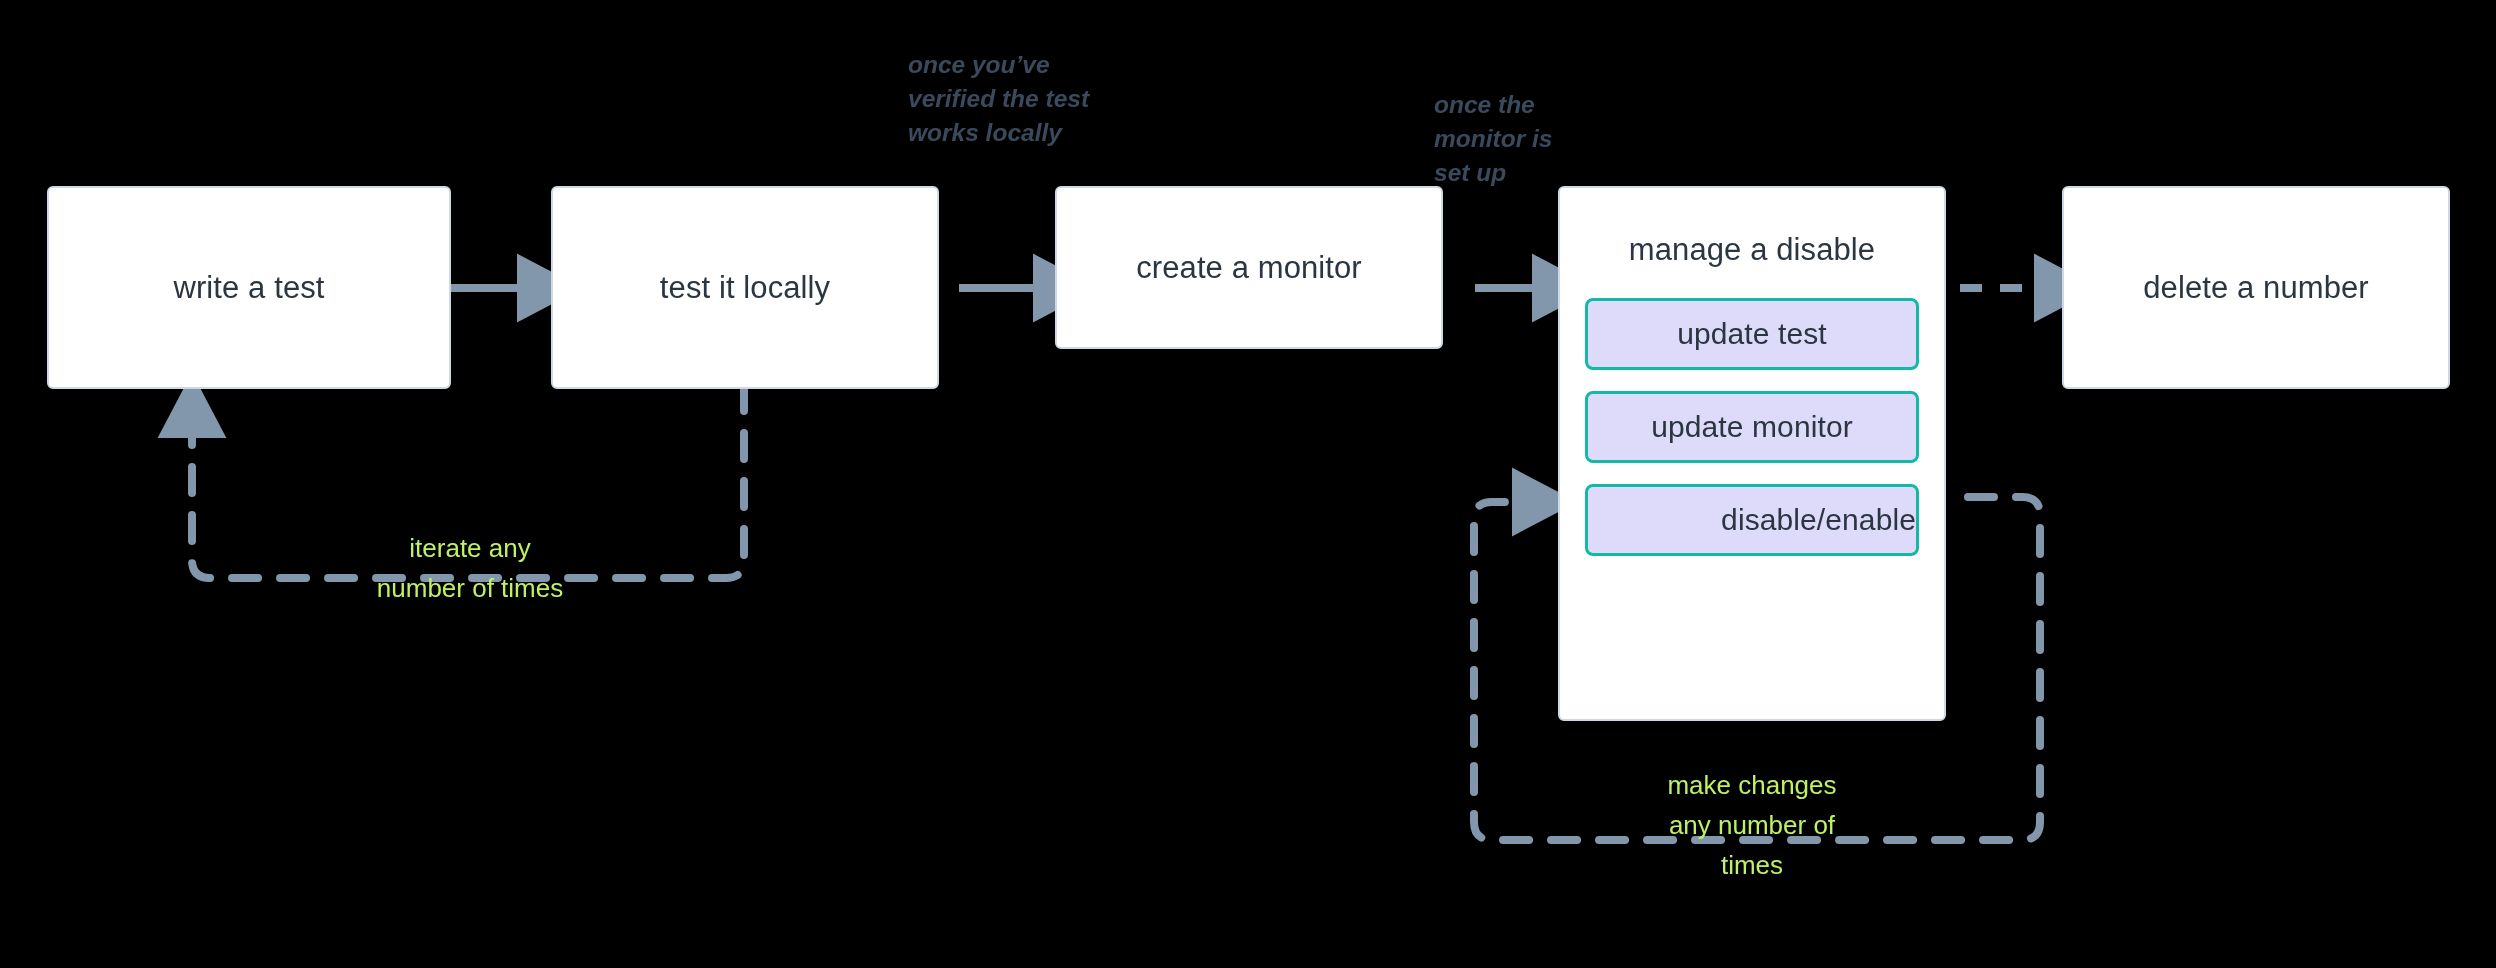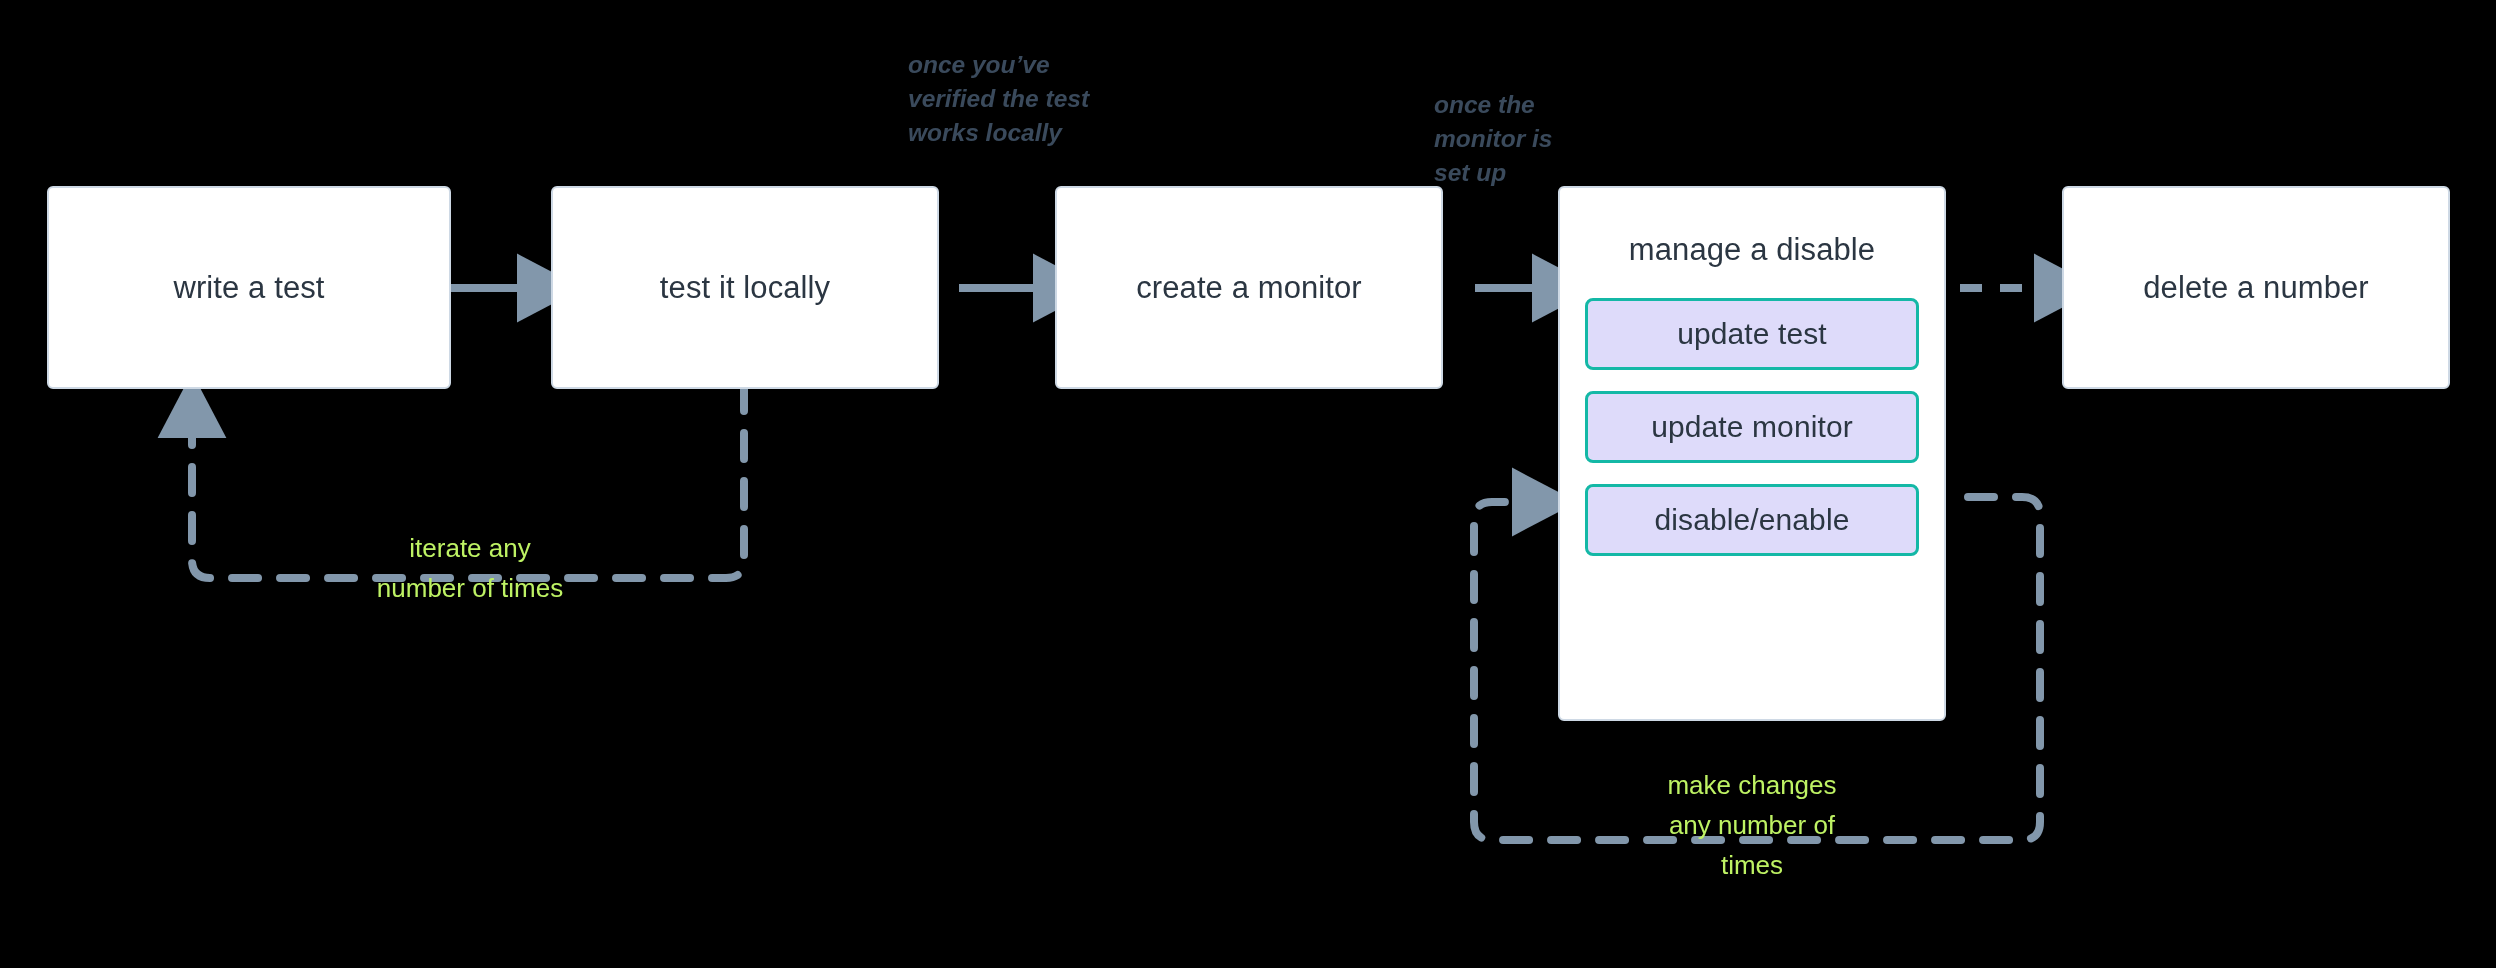--- a/index.html
+++ b/index.html
@@ -65,21 +65,21 @@
     margin-bottom: 21px;
     background: #dedbfa;
     border: 3px solid #14b8a6;
     border-radius: 8px;
     display: flex;
     align-items: center;
     justify-content: center;
     color: #2b3642;
     font-size: 30px;
   }
-  .subnode:last-child { margin-bottom: 0; }
+  .subnode:last-child { margin-bottom: 0; justify-content: flex-end; }
 
   
   .note {
     position: absolute;
     color: #3a4a5c;
     font-size: 24.5px;
     line-height: 34px;
     white-space: pre-line;
   }
   .note.italic {
@@ -136,21 +136,21 @@
   </svg>
 
   <div class="node" style="left:47px; top:186px; width:404px; height:203px;">
     <span class="node-label">write a test</span>
   </div>
 
   <div class="node" style="left:551px; top:186px; width:388px; height:203px;">
     <span class="node-label">test it locally</span>
   </div>
 
-  <div class="node" style="left:1055px; top:186px; width:388px; height:203px;">
+  <div class="node" style="left:1055px; top:186px; width:388px; height:163px;">
     <span class="node-label">create a monitor</span>
   </div>
 
   <div class="node panel" style="left:1558px; top:186px; width:388px; height:535px;">
     <span class="node-label">manage a disable</span>
     <div class="subitems">
       <div class="subnode">
         <span>update test</span>
       </div>
       <div class="subnode">

